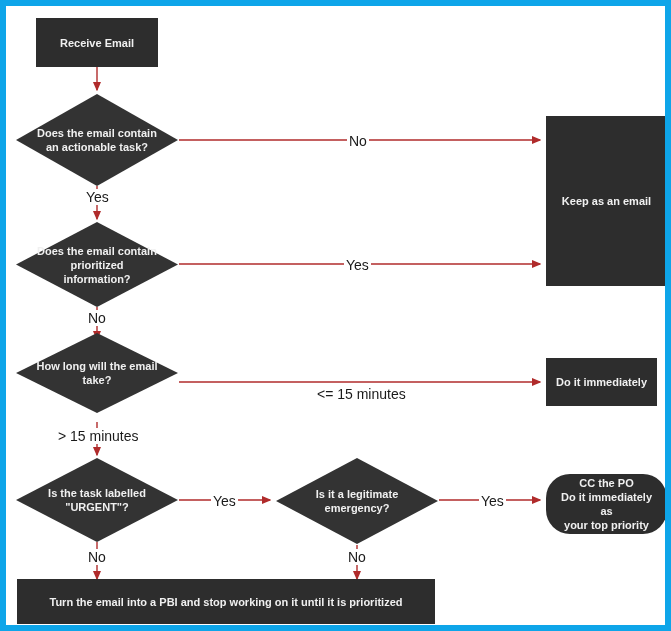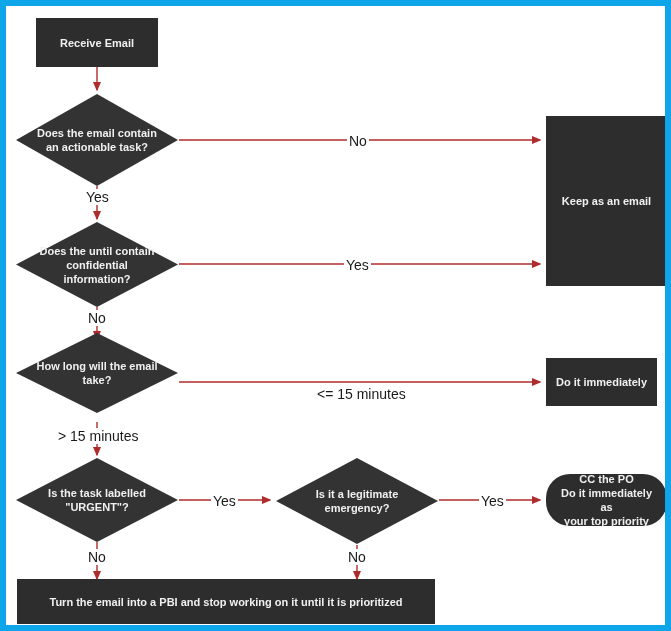--- a/index.html
+++ b/index.html
@@ -117,21 +117,21 @@
     <span>Receive Email</span>
   </div>
 
   <div class="node decision" style="left:10px; top:88px; width:162px; height:92px;">
     <div class="dia-shape"></div>
     <span>Does the email contain an actionable task?</span>
   </div>
 
   <div class="node decision" style="left:10px; top:216px; width:162px; height:85px;">
     <div class="dia-shape"></div>
-    <span>Does the until contain confidential information?</span>
+    <span>Does the email contain prioritized information?</span>
   </div>
 
   <div class="node decision" style="left:10px; top:327px; width:162px; height:80px;">
     <div class="dia-shape"></div>
     <span>How long will the email take?</span>
   </div>
 
   <div class="node decision" style="left:10px; top:452px; width:162px; height:84px;">
     <div class="dia-shape"></div>
     <span>Is the task labelled "URGENT"?</span>
@@ -143,21 +143,21 @@
 
   <div class="node decision" style="left:270px; top:452px; width:162px; height:86px;">
     <div class="dia-shape"></div>
     <span>Is it a legitimate emergency?</span>
   </div>
 
   <div class="node proc" style="left:540px; top:352px; width:111px; height:48px;">
     <span>Do it immediately</span>
   </div>
 
-  <div class="node proc" style="left:540px; top:468px; width:121px; height:52px;border-radius:24px;">
+  <div class="node proc" style="left:540px; top:468px; width:121px; height:60px;border-radius:24px;">
     <span style="white-space:pre-line;">CC the PO
 Do it immediately as
 your top priority</span>
   </div>
 
   <div class="node proc" style="left:11px; top:573px; width:418px; height:45px;">
     <span>Turn the email into a PBI and stop working on it until it is prioritized</span>
   </div>
 
   <div class="edge-label" style="left:341px; top:127px;">No</div>

